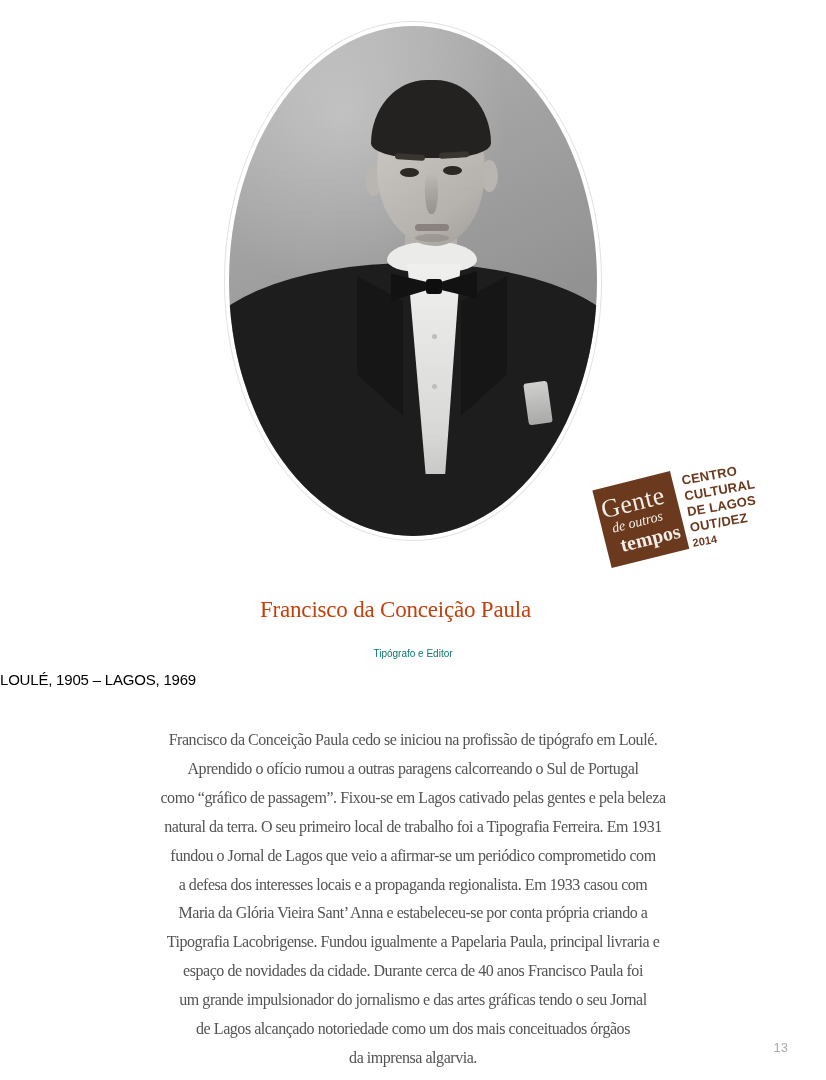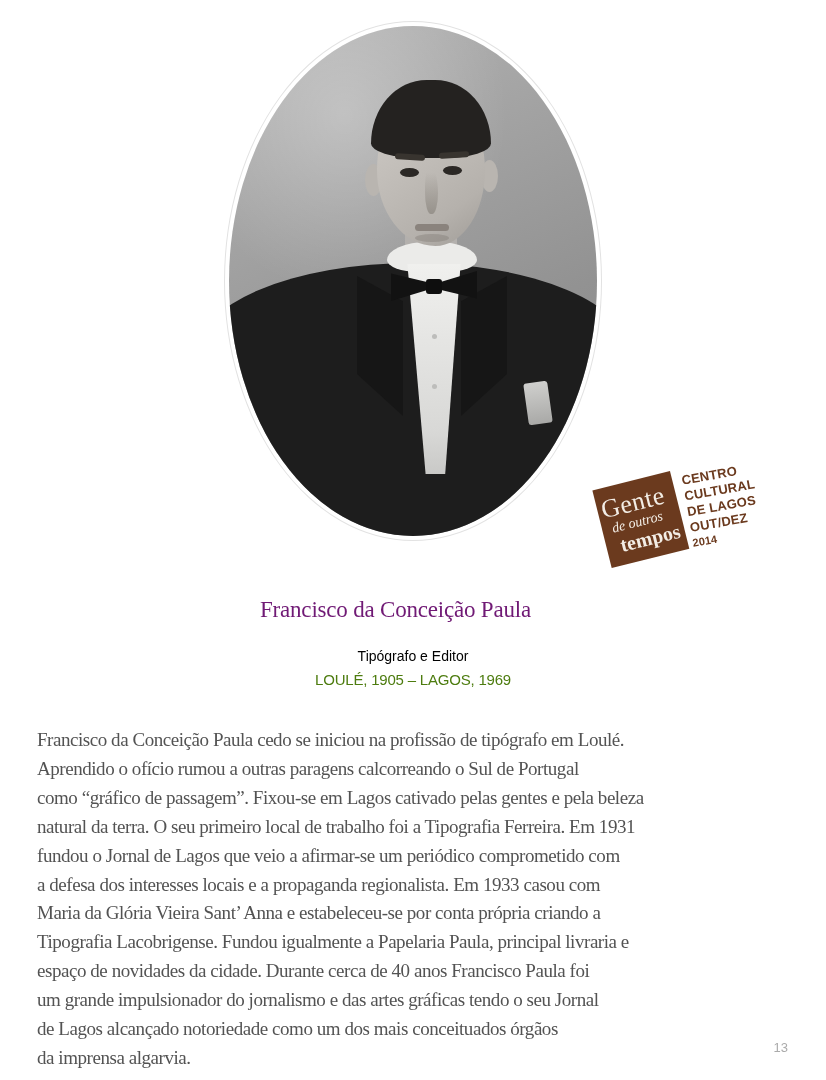--- a/index.html
+++ b/index.html
@@ -131,42 +131,42 @@
     font-family: "Liberation Sans", sans-serif; font-weight: bold;
     color: #6b3a1e; font-size: 11px; line-height: 14px;
   }
 
   
   .title {
     position: absolute; left: 0; top: 597px; width: 791px;
     text-align: center;
     font-family: "Liberation Serif", serif;
     font-size: 23px; letter-spacing: -0.2px;
-    color: #701a75;
+    color: #c2410c;
   }
   .subtitle-profession {
     position: absolute; left: 0; top: 648px; width: 826px;
     text-align: center;
     font-family: "Liberation Sans", sans-serif;
-    font-size: 14px; color: #000000;
+    font-size: 10px; color: #0f766e;
   }
   .subtitle-dates {
     position: absolute; left: 0; top: 671px; width: 826px;
-    text-align: center;
     font-family: "Liberation Sans", sans-serif;
-    font-size: 15px; letter-spacing: -0.2px; color: #4d7c0f;
+    font-size: 15px; letter-spacing: -0.2px; color: #000000;
   }
 
   
   .biography {
     position: absolute; left: 37px; top: 726px; width: 752px;
     font-family: "Liberation Serif", serif;
-    font-size: 19px; line-height: 28.9px; letter-spacing: -0.45px;
+    font-size: 16px; line-height: 28.9px; letter-spacing: -0.45px;
     color: #535353;
     white-space: pre-line;
+    text-align: center;
   }
 
   .page-number {
     position: absolute; right: 38px; top: 1040px;
     font-family: "Liberation Sans", sans-serif;
     font-size: 13px; color: #ababab;
   }
 </style>
 </head>
 <body>

